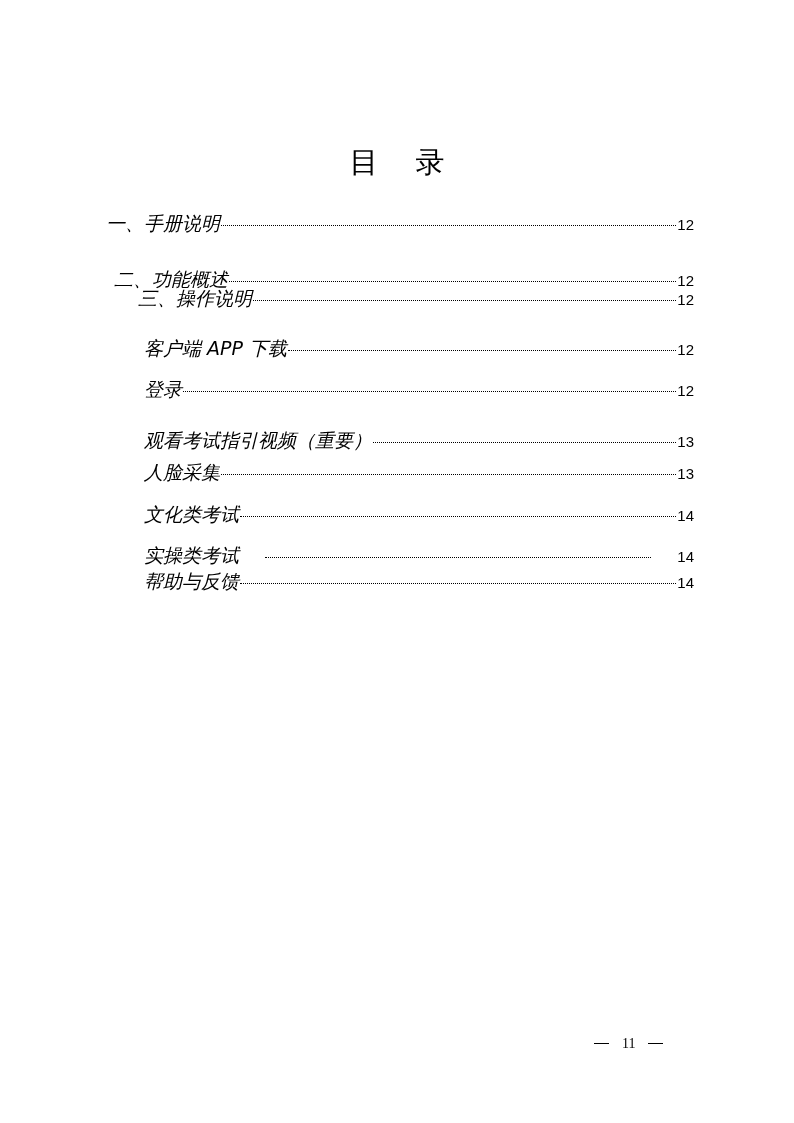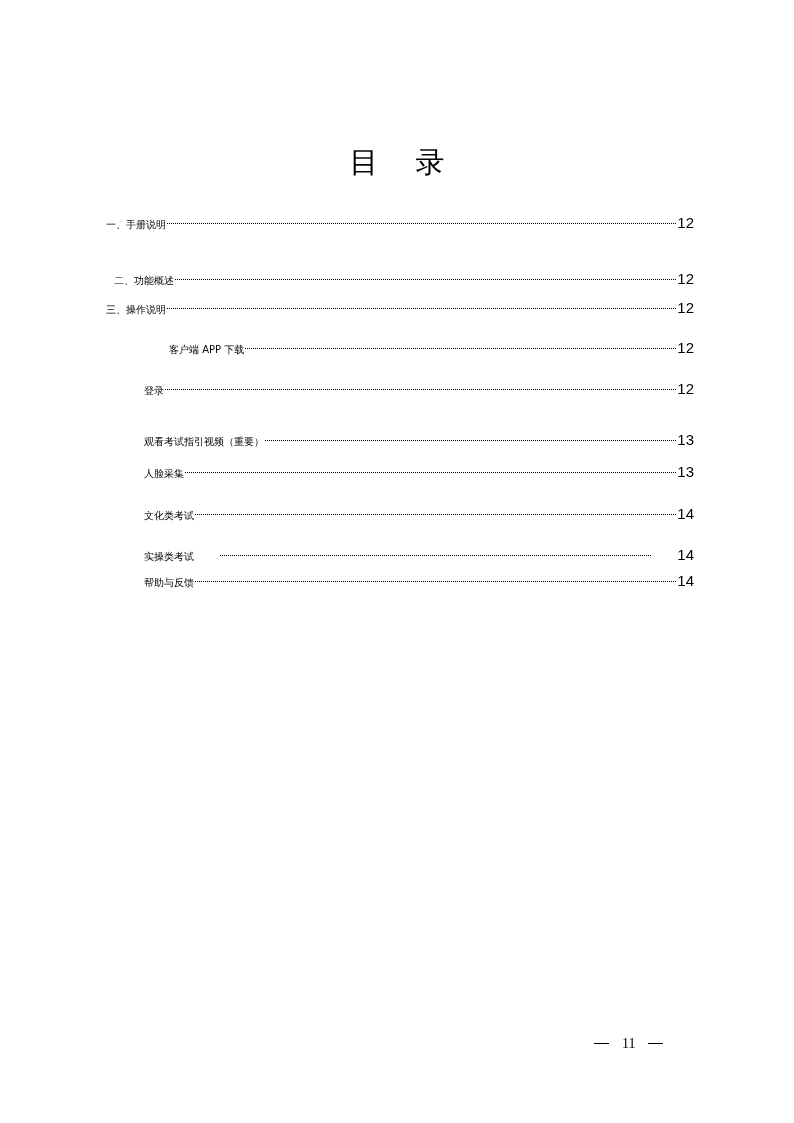--- a/index.html
+++ b/index.html
@@ -40,21 +40,22 @@
       height: 24px;
       font-size: 16px;
       line-height: 24px;
       right: 100px;
     }
     .toc-entry.level-1 { left: 106px; }
     .toc-entry.level-2 { left: 144px; }
     .toc-label {
       white-space: nowrap;
       font-family: "DejaVu Sans", sans-serif;
-      font-size: 10px;
+      font-size: 19px;
+      font-style: italic;
     }
     .toc-leader {
       flex: 1 1 auto;
       overflow: hidden;
       white-space: nowrap;
       margin: 0 1px;
       border-bottom: 1.5px dotted #000;
       height: 0;
       position: relative;
       top: -4px;
@@ -96,26 +97,26 @@
   <div class="toc-entry level-1" style="top:211px;">
     <span class="toc-label">一、手册说明</span>
     <span class="toc-leader"></span>
     <span class="toc-page">12</span>
   </div>
   <div class="toc-entry level-1" style="top:267px;margin-left:8px;">
     <span class="toc-label">二、功能概述</span>
     <span class="toc-leader"></span>
     <span class="toc-page">12</span>
   </div>
-  <div class="toc-entry level-1" style="top:296px;">
+  <div class="toc-entry level-1" style="top:286px;margin-left:32px;">
     <span class="toc-label">三、操作说明</span>
     <span class="toc-leader"></span>
     <span class="toc-page">12</span>
   </div>
-  <div class="toc-entry level-2" style="top:336px;margin-left:25px;">
+  <div class="toc-entry level-2" style="top:336px;">
     <span class="toc-label">客户端 APP 下载</span>
     <span class="toc-leader"></span>
     <span class="toc-page">12</span>
   </div>
   <div class="toc-entry level-2" style="top:377px;">
     <span class="toc-label">登录</span>
     <span class="toc-leader"></span>
     <span class="toc-page">12</span>
   </div>
   <div class="toc-entry level-2" style="top:428px;">

